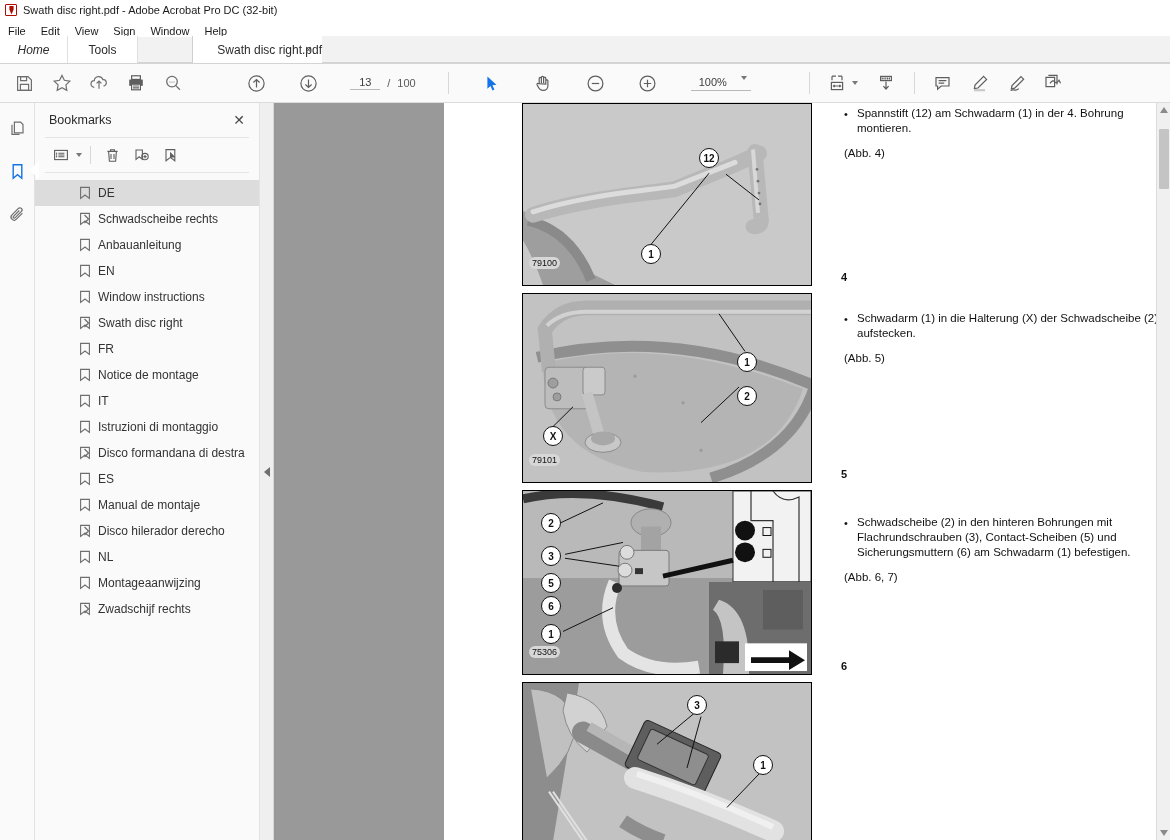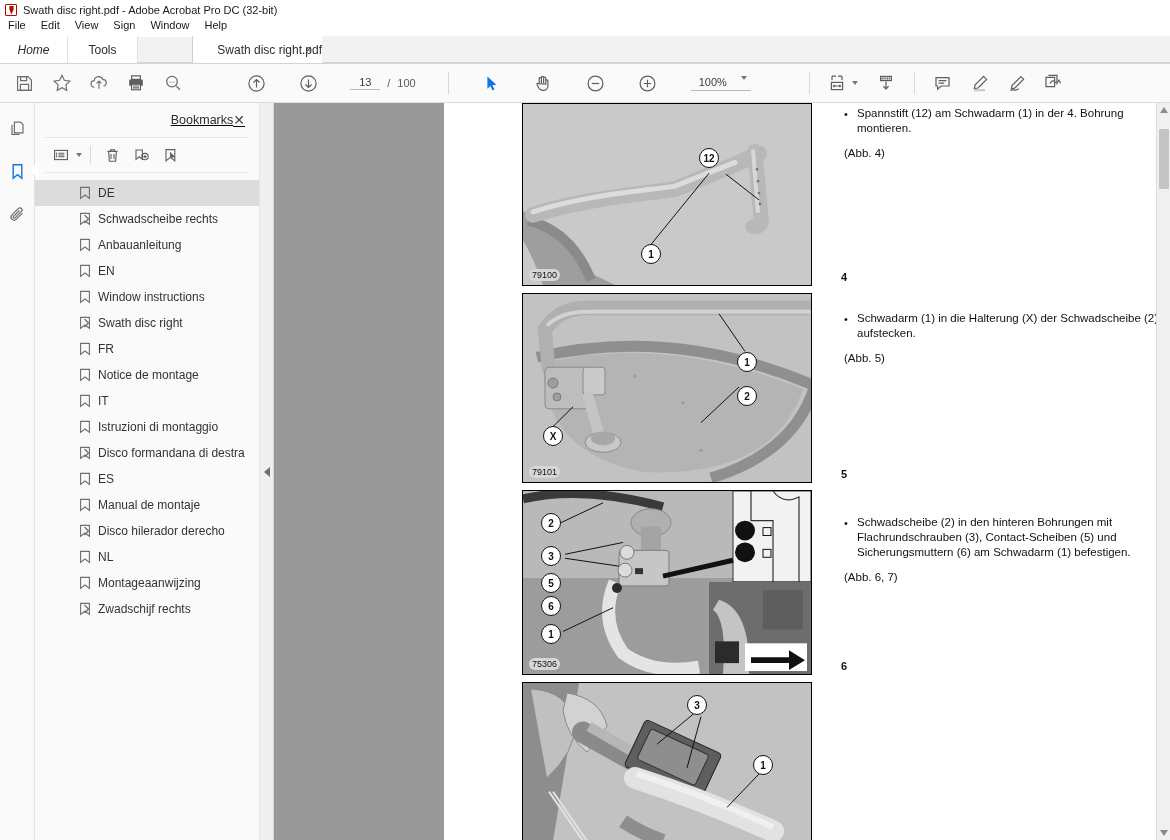--- a/index.html
+++ b/index.html
@@ -22,21 +22,21 @@
   }
   .acro-logo::after{
     content:""; position:absolute; left:2px; top:1px; width:7px; height:9px;
     background:#b30b00;
     clip-path: polygon(20% 0,80% 0,80% 45%,50% 100%,20% 45%);
   }
   .title-text { font-size:11px; color:#1a1a1a; white-space:nowrap; }
 
   
   .menubar {
-    height:18px; display:flex; align-items:flex-start; padding-left:8px; gap:0;
+    height:18px; display:flex; align-items:flex-end; padding-left:8px; gap:0;
     background:#ffffff; flex:0 0 18px;
   }
   .menu-item { font-size:11px; color:#1a1a1a; padding:0 9px 0 0; margin-right:6px; cursor:default; }
 
   
   .tabstrip {
     height:27px; background:#f2f2f2; display:flex; align-items:flex-end;
     border-bottom:1px solid #d4d4d4; flex:0 0 27px; position:relative;
   }
   .tabstrip::after{
@@ -100,23 +100,22 @@
     content:""; position:absolute; right:-9px; top:3px;
     width:0;height:0;border-top:9px solid transparent;border-bottom:9px solid transparent;border-right:9px solid #fff;
   }
 
   
   .bmpanel {
     width:225px; background:#fafafa; border-right:1px solid #e2e2e2;
     display:flex; flex-direction:column; flex:0 0 225px;
   }
   .bm-head {
-    height:34px; display:flex; align-items:center; justify-content:flex-end;
+    height:34px; display:flex; align-items:center; justify-content:space-between;
     padding:0 14px 0 14px;
-    text-decoration:underline;
   }
   .bm-title { font-size:12.5px; color:#2b2b2b; }
   .bm-close { font-size:14px; color:#4a4a4a; cursor:pointer; line-height:1; }
   .bm-rule { height:1px; background:#e4e4e4; margin:0 10px; }
   .bm-tools { height:34px; display:flex; align-items:center; padding-left:12px; gap:2px; }
   .bm-tbtn { width:27px;height:26px;display:flex;align-items:center;justify-content:center;cursor:pointer; }
   .bm-sep { width:1px;height:18px;background:#d8d8d8;margin:0 6px; }
   .bm-list { flex:1; overflow:hidden; padding-top:7px; }
   .bm-row {
     height:26px; display:flex; align-items:center; gap:7px;
@@ -144,21 +143,21 @@
     width:730px; background:#ffffff; flex:0 0 730px; position:relative;
     padding-top:2px;
   }
 
   .figcol { position:absolute; left:78px; top:0; width:290px; }
   .fig {
     position:relative; border:1px solid #000;
     background:#c9c9c9; margin-bottom:7px;
   }
   .fig-code {
-    position:absolute; left:6px; bottom:4px; font-size:9px; color:#111;
+    position:absolute; left:6px; bottom:16px; font-size:9px; color:#111;
     background:#d7d7d7; padding:1px 3px; font-family:"Liberation Sans",sans-serif;border-radius:6px;
   }
   .fig-num {
     position:absolute; right:-36px; bottom:2px; font-size:11px; font-weight:bold; color:#111;
   }
   .callout {
     position:absolute; width:20px;height:20px;border-radius:50%;
     background:#fff; border:1.5px solid #111; display:flex;align-items:center;justify-content:center;
     font-size:10px; font-weight:bold; color:#111;
   }

